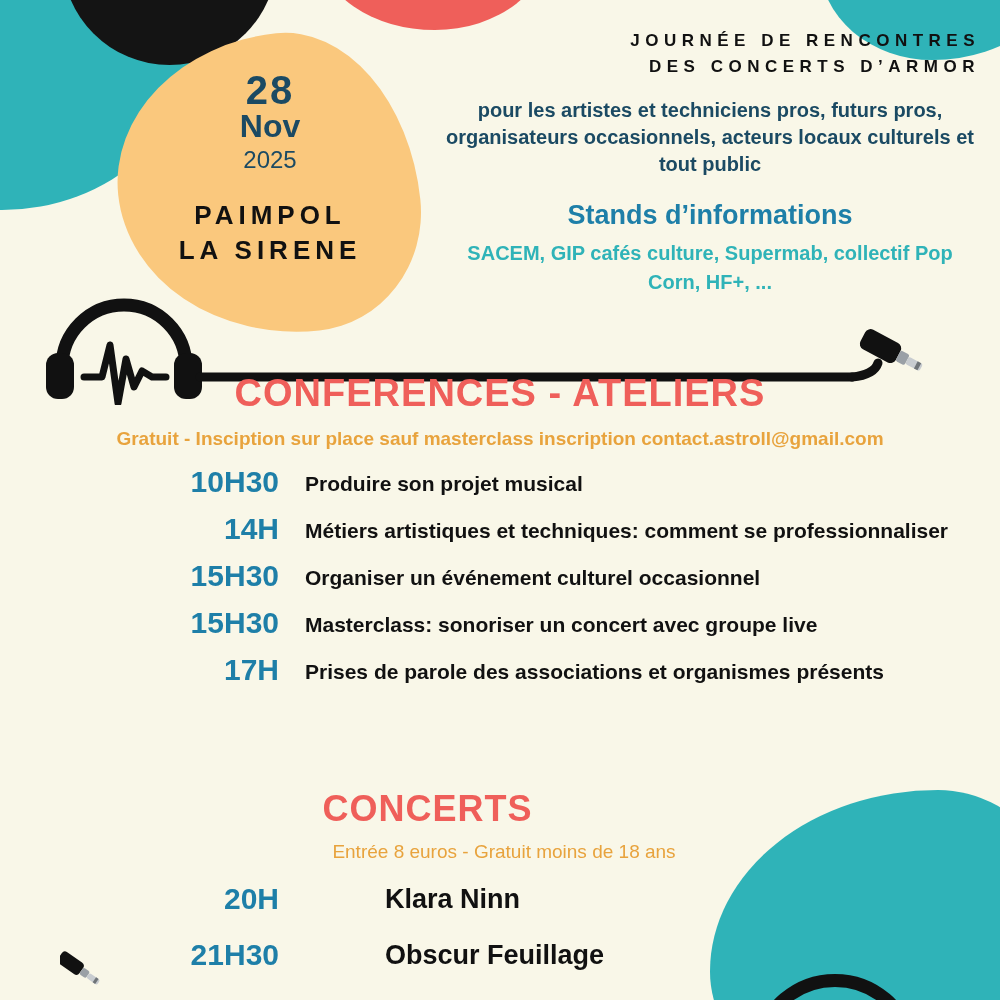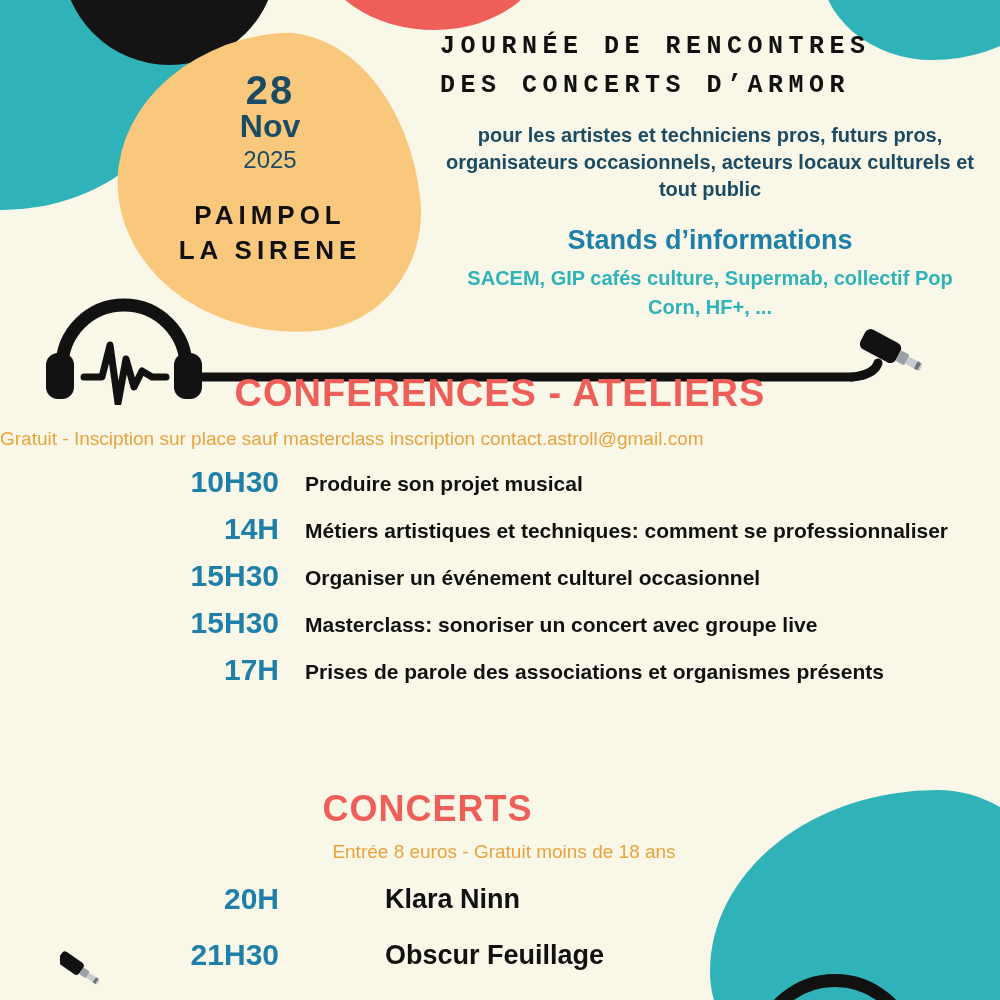--- a/index.html
+++ b/index.html
@@ -76,22 +76,22 @@
   }
   .venue {
     margin-top: 26px;
     font-size: 26px; font-weight: 800; color: #111;
     letter-spacing: 5px; line-height: 1.35;
   }
 
   
   .header-right { left: 440px; top: 28px; width: 540px; }
   .kicker {
-    font-size: 25px; font-weight: 800; color: #111;
-    letter-spacing: 5.5px; text-align: left; line-height: 1.55; font-family: Liberation Mono, monospace;
+    font-size: 17px; font-weight: 800; color: #111;
+    letter-spacing: 5.5px; text-align: right; line-height: 1.55;
   }
   .subtext {
     margin-top: 16px;
     font-size: 20px; font-weight: 700; color: #1b4a63;
     text-align: center; line-height: 1.35;
   }
   .stands-title {
     margin-top: 22px;
     font-size: 27px; font-weight: 800; color: #1e7fa8;
     text-align: center;
@@ -107,22 +107,22 @@
 
   
   .conf-title {
     left: 0; top: 372px; width: 1000px;
     text-align: center;
     font-size: 38px; font-weight: 800; color: #ef5f5a;
     letter-spacing: 1px;
   }
   .conf-note {
     left: 0; top: 428px; width: 1000px;
-    text-align: left;
-    font-size: 19px; font-weight: 400; color: #e8a33d;
+    text-align: center;
+    font-size: 19px; font-weight: 700; color: #e8a33d;
   }
 
   .schedule { left: 120px; top: 465px; width: 860px; }
   .row { display: flex; align-items: flex-start; margin-bottom: 14px; }
   .row-time {
     width: 185px; flex: 0 0 185px;
     text-align: right; padding-right: 26px;
     font-size: 30px; font-weight: 800; color: #1e7fa8;
     line-height: 1.1;
   }

